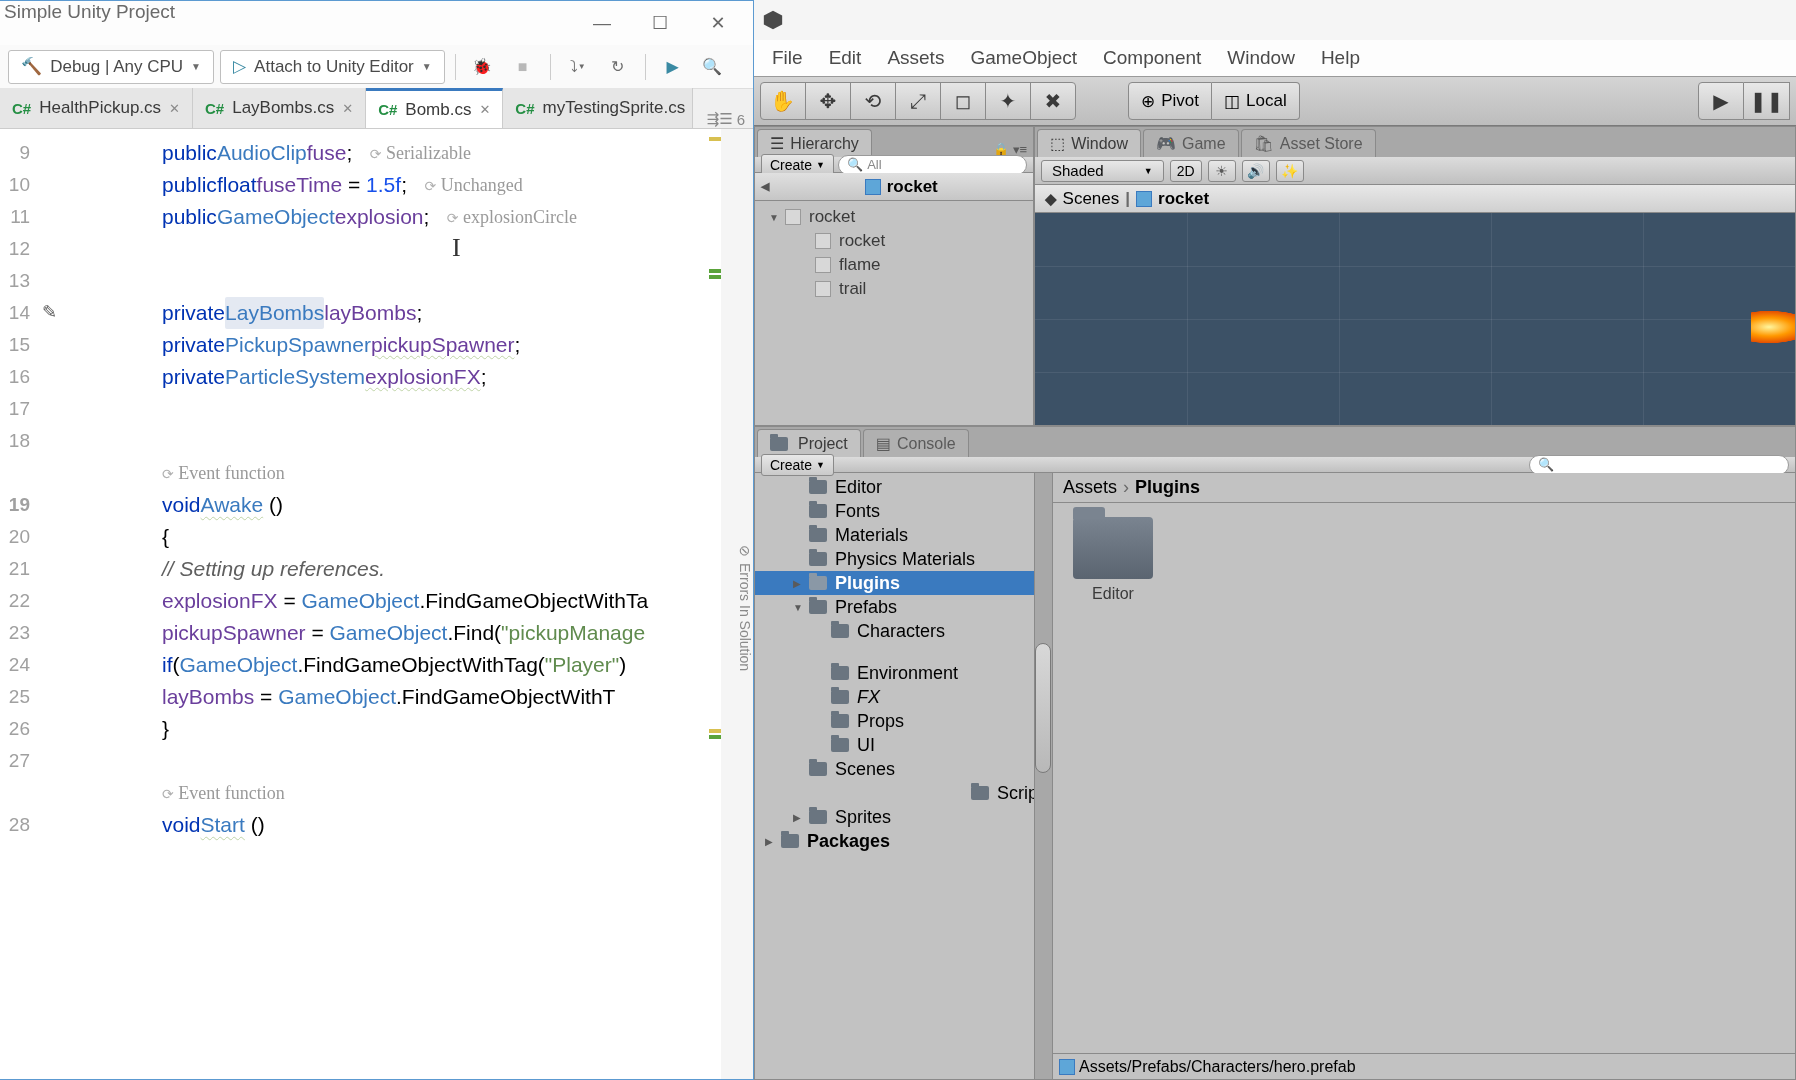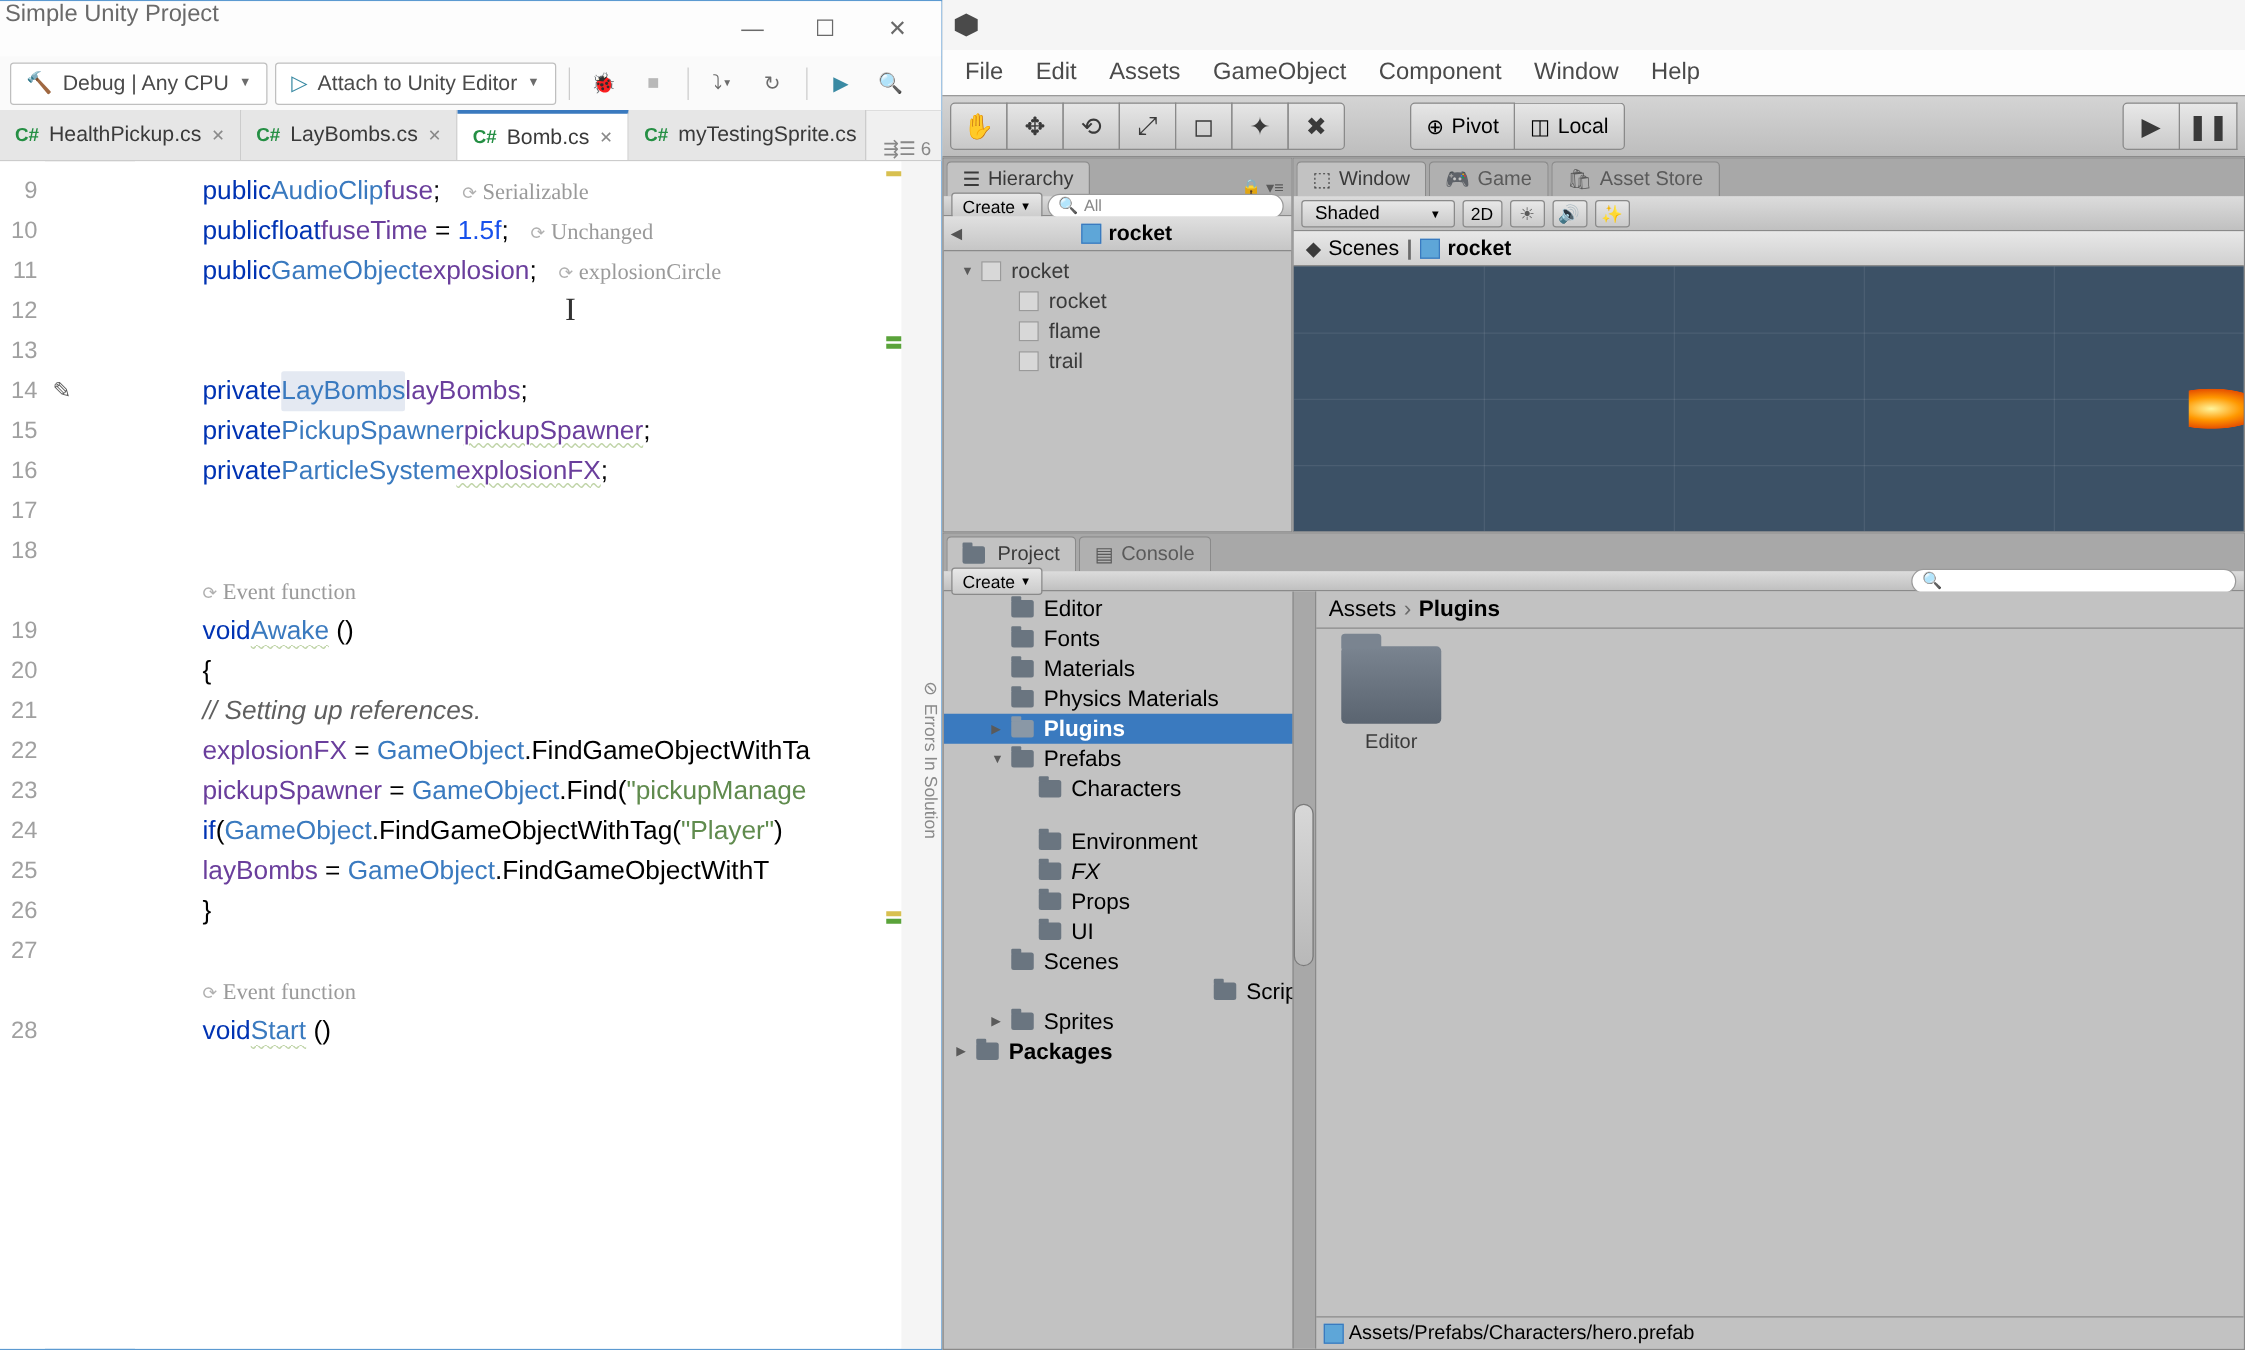--- a/index.html
+++ b/index.html
@@ -201,21 +201,21 @@
         <div style="height: 32px;">10</div>
         <div style="height: 32px;">11</div>
         <div style="height: 32px;">12</div>
         <div style="height: 32px;">13</div>
         <div style="height: 32px;">14</div>
         <div style="height: 32px;">15</div>
         <div style="height: 32px;">16</div>
         <div style="height: 32px;">17</div>
         <div style="height: 32px;">18</div>
         <div style="height: 32px;"></div>
-        <div style="height: 32px;">19</div>
+        <div style="height: 32px; font-weight: bold;">19</div>
         <div style="height: 32px;">20</div>
         <div style="height: 32px;">21</div>
         <div style="height: 32px;">22</div>
         <div style="height: 32px;">23</div>
         <div style="height: 32px;">24</div>
         <div style="height: 32px;">25</div>
         <div style="height: 32px;">26</div>
         <div style="height: 32px;">27</div>
         <div style="height: 32px;"></div>
         <div style="height: 32px;">28</div>

